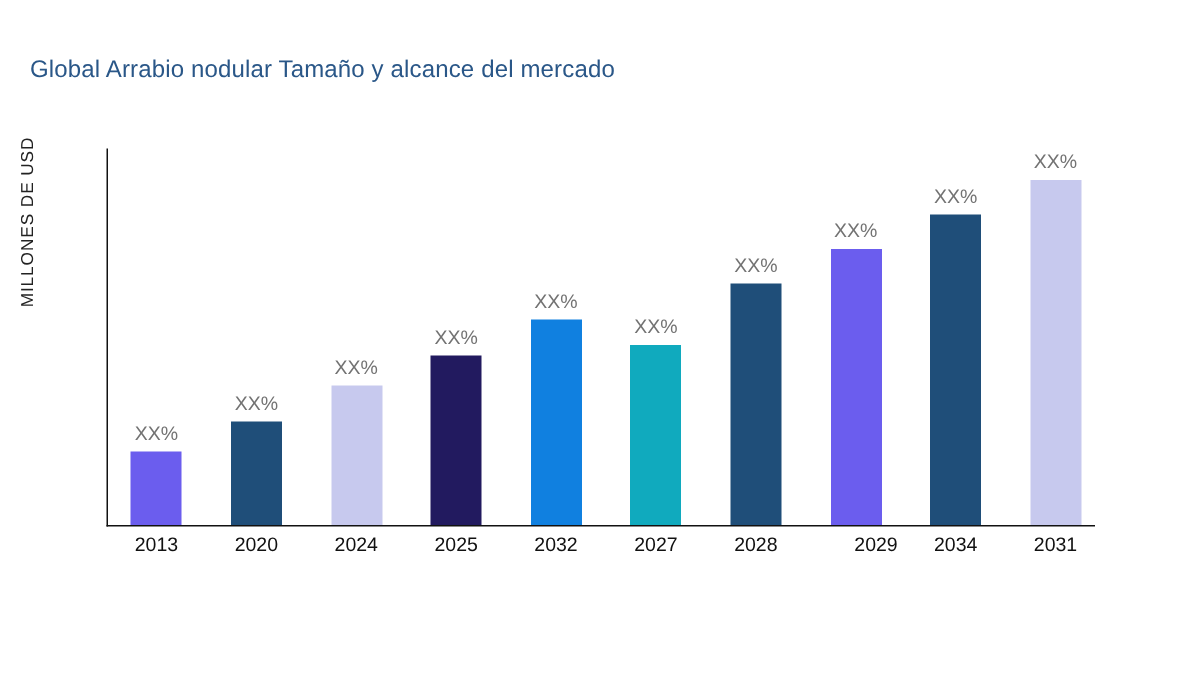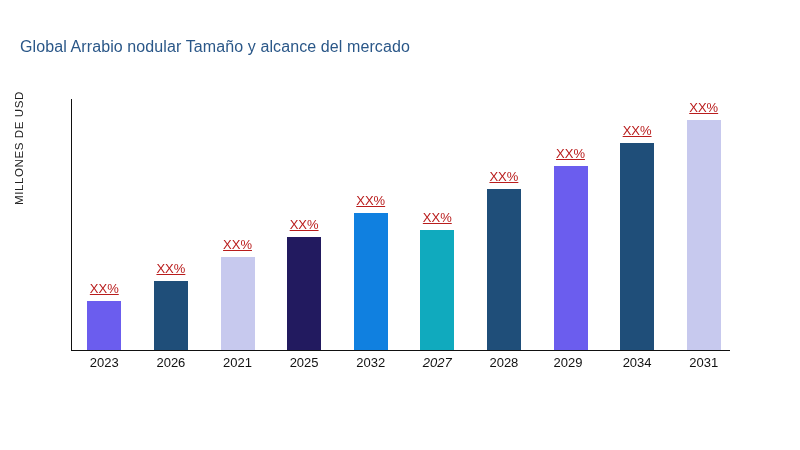--- a/index.html
+++ b/index.html
@@ -76,24 +76,23 @@
     height: 1.4px;
     background: #111111;
   }
   .bar {
     position: absolute;
     bottom: 100px;
   }
   .bar-label {
     position: absolute;
     font-size: 13px;
-    color: #b91c1c;
+    color: #737373;
     text-align: center;
     white-space: nowrap;
-    text-decoration: underline;
   }
   .tick-label {
     position: absolute;
     top: 355px;
     font-size: 13px;
     color: #111111;
     text-align: center;
     white-space: nowrap;
   }
   #source-note {
@@ -115,42 +114,42 @@
   <div id="chart-title">Global Arrabio nodular Tamaño y alcance del mercado</div>
 
   <div id="ylabel">MILLONES DE USD</div>
 
 
   <div id="plot">
     <div class="axis-y"></div>
     <div class="axis-x"></div>
   <div class="bar" style="left: 87.3px; width: 34px; height: 49px; top: 301px; bottom: auto; background: rgb(107, 93, 238);"></div>
       <div class="bar-label" style="left: 74.3px; width: 60px; top: 281px;">XX%</div>
-      <div class="tick-label" style="left: 74.3px; width: 60px;">2023</div>
+      <div class="tick-label" style="left: 74.3px; width: 60px;">2013</div>
       <div class="bar" style="left: 153.9px; width: 34px; height: 69px; top: 281px; bottom: auto; background: rgb(31, 78, 121);"></div>
       <div class="bar-label" style="left: 140.9px; width: 60px; top: 261px;">XX%</div>
-      <div class="tick-label" style="left: 140.9px; width: 60px;">2026</div>
+      <div class="tick-label" style="left: 140.9px; width: 60px;">2020</div>
       <div class="bar" style="left: 220.5px; width: 34px; height: 93px; top: 257px; bottom: auto; background: rgb(199, 201, 238);"></div>
       <div class="bar-label" style="left: 207.5px; width: 60px; top: 237px;">XX%</div>
-      <div class="tick-label" style="left: 207.5px; width: 60px;">2021</div>
+      <div class="tick-label" style="left: 207.5px; width: 60px;">2024</div>
       <div class="bar" style="left: 287.1px; width: 34px; height: 113px; top: 237px; bottom: auto; background: rgb(34, 26, 95);"></div>
       <div class="bar-label" style="left: 274.1px; width: 60px; top: 217px;">XX%</div>
       <div class="tick-label" style="left: 274.1px; width: 60px;">2025</div>
       <div class="bar" style="left: 353.7px; width: 34px; height: 137px; top: 213px; bottom: auto; background: rgb(16, 128, 224);"></div>
       <div class="bar-label" style="left: 340.7px; width: 60px; top: 193px;">XX%</div>
       <div class="tick-label" style="left: 340.7px; width: 60px;">2032</div>
       <div class="bar" style="left: 420.3px; width: 34px; height: 120px; top: 230px; bottom: auto; background: rgb(16, 170, 190);"></div>
       <div class="bar-label" style="left: 407.3px; width: 60px; top: 210px;">XX%</div>
-      <div class="tick-label" style="left: 407.3px; width: 60px; font-style: italic;">2027</div>
+      <div class="tick-label" style="left: 407.3px; width: 60px;">2027</div>
       <div class="bar" style="left: 486.9px; width: 34px; height: 161px; top: 189px; bottom: auto; background: rgb(31, 78, 121);"></div>
       <div class="bar-label" style="left: 473.9px; width: 60px; top: 169px;">XX%</div>
       <div class="tick-label" style="left: 473.9px; width: 60px;">2028</div>
       <div class="bar" style="left: 553.5px; width: 34px; height: 184px; top: 166px; bottom: auto; background: rgb(107, 93, 238);"></div>
       <div class="bar-label" style="left: 540.5px; width: 60px; top: 146px;">XX%</div>
-      <div class="tick-label" style="left: 538px; width: 60px; text-align: center;">2029</div>
+      <div class="tick-label" style="left: 554px; width: 60px; text-align: center;">2029</div>
       <div class="bar" style="left: 620.1px; width: 34px; height: 207px; top: 143px; bottom: auto; background: rgb(31, 78, 121);"></div>
       <div class="bar-label" style="left: 607.1px; width: 60px; top: 123px;">XX%</div>
       <div class="tick-label" style="left: 607.1px; width: 60px;">2034</div>
       <div class="bar" style="left: 686.7px; width: 34px; height: 230px; top: 120px; bottom: auto; background: rgb(199, 201, 238);"></div>
       <div class="bar-label" style="left: 673.7px; width: 60px; top: 100px;">XX%</div>
       <div class="tick-label" style="left: 673.7px; width: 60px;">2031</div>
     </div>
 
 
 </div>

